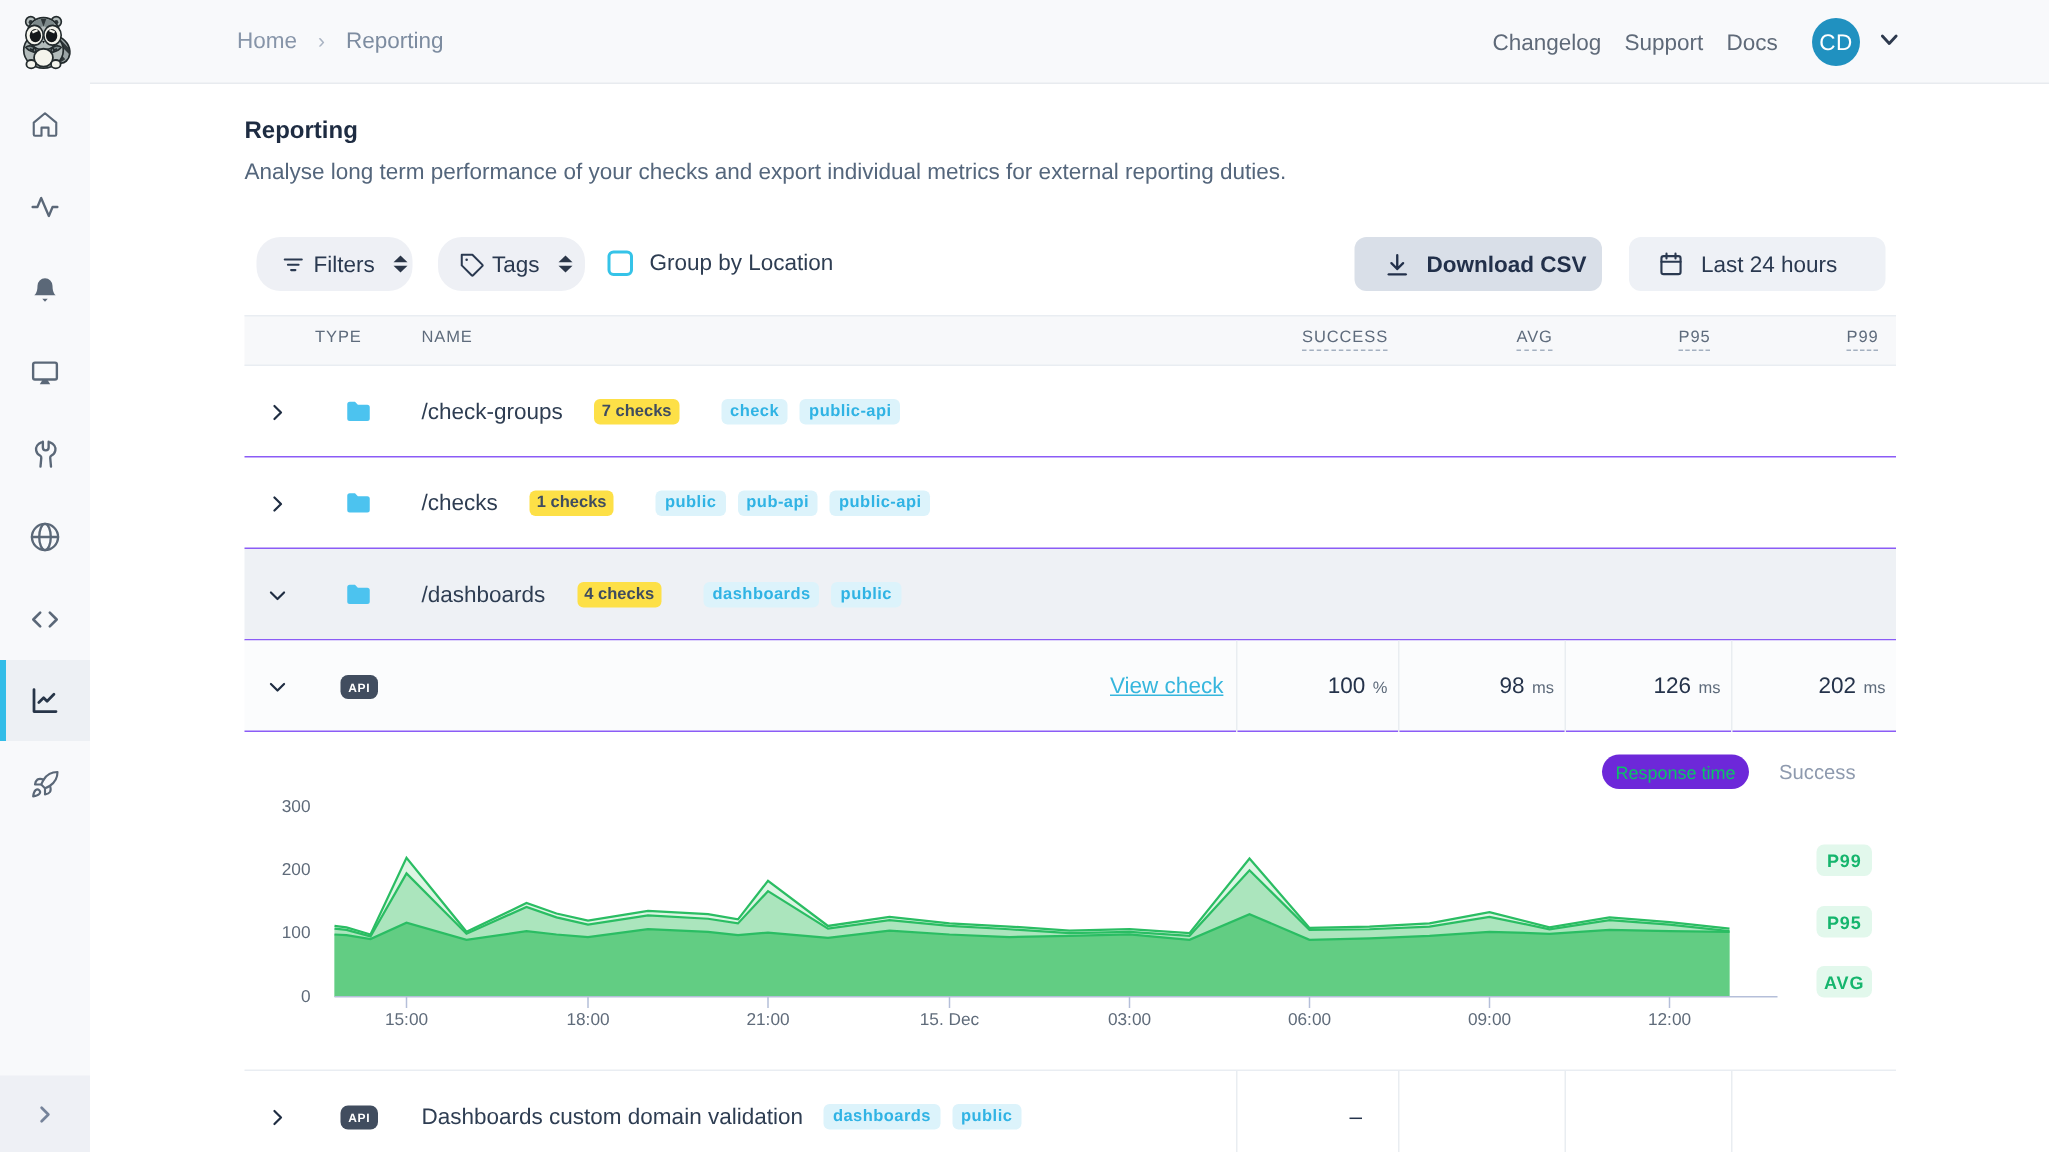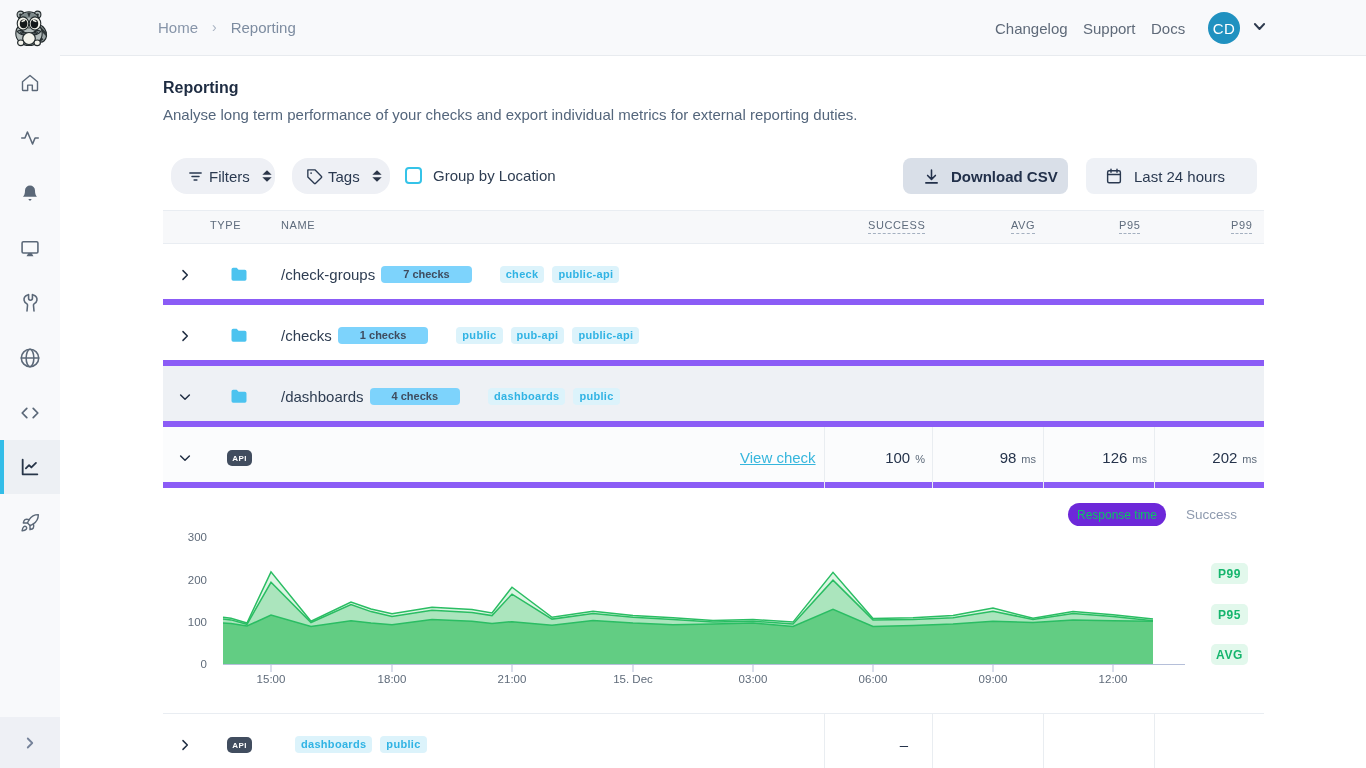--- a/index.html
+++ b/index.html
@@ -31,29 +31,29 @@
 .cbwrap { position:absolute; left:242px; top:9px; display:flex; align-items:center; gap:11px; }
 .cbox { width:17px; height:17px; border:2px solid #35c3e8; border-radius:4px; background:#fff; }
 .cblabel { font-size:15px; color:#2e3d52; }
 #btn-dl { left:740px; width:165px; background:#d9dfe8; font-weight:bold; color:#22304a; padding-left:20px; gap:11px; border-radius:8px; }
 #btn-range { left:923px; width:171px; background:#eef1f6; padding-left:19px; gap:11px; border-radius:8px; color:#2a3950; }
 
 .table { position:absolute; left:103px; top:154px; width:1101px; }
 .thead { height:34px; background:#f7f8fa; border-top:1px solid #e9edf2; border-bottom:1px solid #e9edf2; position:relative; font-size:11px; color:#5e6b7c; letter-spacing:0.6px; }
 .th { position:absolute; top:8px; }
 .th .dash { display:inline-block; border-bottom:1px dashed #a4b0c0; padding-bottom:2px; }
-.row { position:relative; height:61px; border-bottom:6px solid #8b5cf6; }
+.row { position:relative; height:61px; border-bottom:1px solid #8b5cf6; }
 .row.gray { background:#eef1f5; }
 .row.sub { background:#fbfcfd; }
 .chev { position:absolute; left:12px; top:0; width:20px; height:61px; display:flex; align-items:center; justify-content:center; color:#1f2d42; }
 .folder { position:absolute; left:66px; top:20px; }
 .apibadge { position:absolute; left:64px; top:23px; width:25px; height:16px; border-radius:5px; background:#414d5f; color:#fff; font-size:8px; font-weight:bold; display:flex; align-items:center; justify-content:center; letter-spacing:0.4px; }
 .nameline { position:absolute; left:118px; top:0; height:61px; display:flex; align-items:center; }
 .rname { font-size:15px; color:#2e3d52; }
-.count { margin-left:6px; background:#7dd3fc; color:#3f4c5f; font-size:11px; line-height:11px; font-weight:bold; padding:3px 22px; border-radius:4px; }
+.count { margin-left:21px; background:#fde047; color:#3f4c5f; font-size:11px; line-height:11px; font-weight:bold; padding:3px 5px; border-radius:4px; }
 .tags { margin-left:28px; display:flex; gap:8px; }
 .tag { background:#dcf3fb; color:#30b3e4; font-size:11px; line-height:11px; font-weight:bold; padding:3px 6px; border-radius:4px; letter-spacing:0.3px; }
 .cell { position:absolute; top:0; height:61px; border-left:1px solid #e9edf1; display:flex; align-items:center; justify-content:flex-end; padding-right:7px; }
 .c1 { left:661px; width:108px; }
 .c2 { left:769px; width:111px; }
 .c3 { left:880px; width:111px; }
 .c4 { left:991px; width:110px; }
 .num { font-size:15px; color:#25334b; }
 .unit { font-size:11px; color:#5d6a7a; margin-left:5px; padding-top:3px; }
 .vlink { position:absolute; left:577px; top:22px; font-size:15px; color:#36b6dd; text-decoration:underline; }
@@ -377,20 +377,21 @@
     </div>
 
     <div class="row" style="border-bottom:none;">
       <div class="chev">
           <svg width="14" height="14" viewBox="0 0 24 24" fill="none" stroke="currentColor" stroke-width="2.5" stroke-linecap="round" stroke-linejoin="round">
             <polyline points="8.5 4.5 16 12 8.5 19.5"></polyline>
           </svg>
         </div>
       <div class="apibadge">API</div>
       <div class="nameline">
+        <span class="rname">Dashboards custom domain validation</span>
         <span class="tags" style="margin-left:14px;">
             <span class="tag">dashboards</span>
             <span class="tag">public</span>
           </span>
       </div>
       <div class="cell c1">
           <span class="num" style="margin-right:17px;">–</span>
         </div>
       <div class="cell c2"></div>
       <div class="cell c3"></div>

